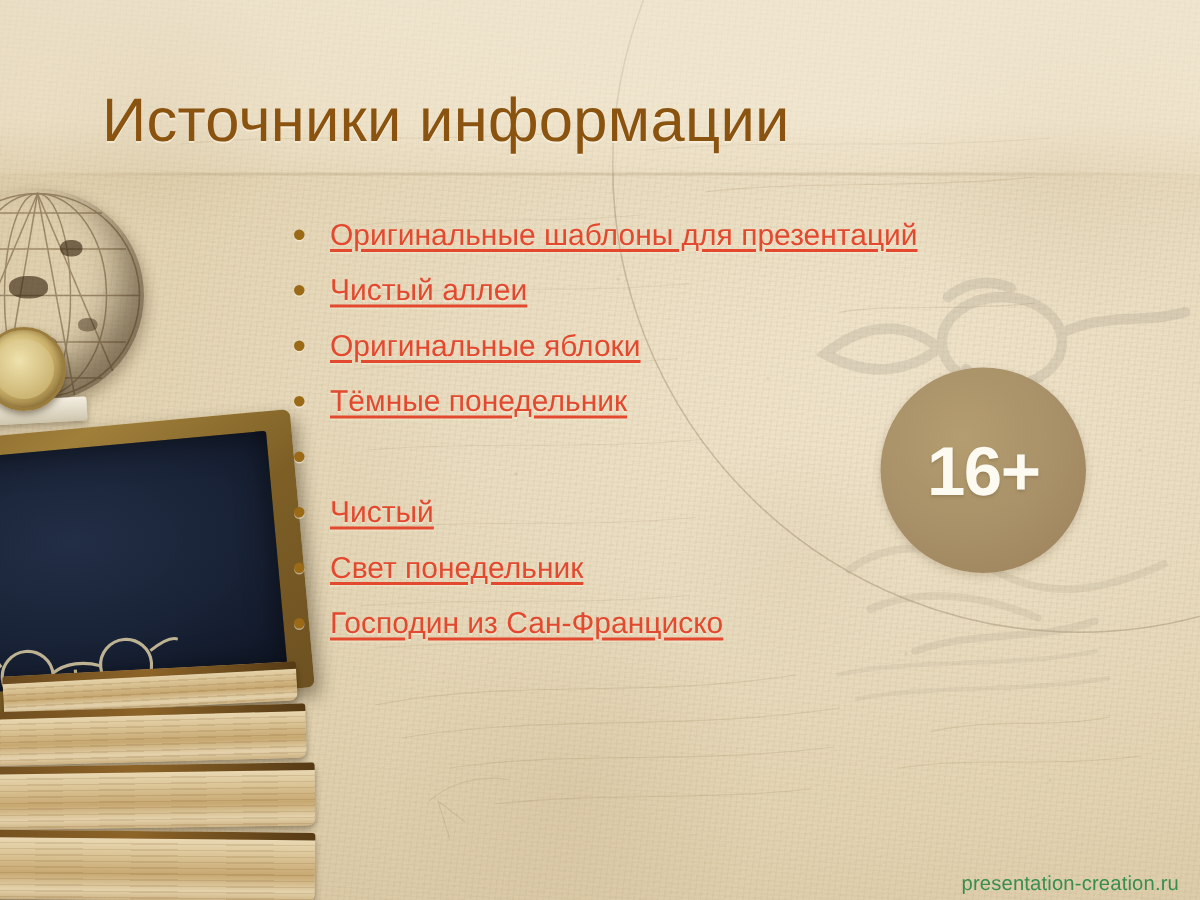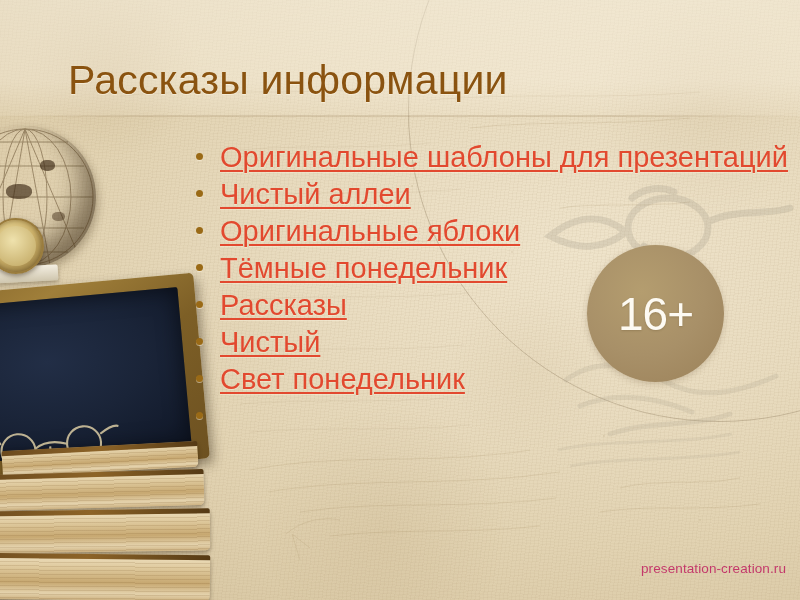--- a/index.html
+++ b/index.html
@@ -220,21 +220,21 @@
   .bullet-dot {
     width: 7px; height: 7px;
     border-radius: 50%;
     background: #9a6a16;
     margin-right: 17px;
     flex: 0 0 auto;
     box-shadow: 0 1px 0 rgba(255,248,230,.5);
   }
   .bullet-link {
     color: #e2492f;
-    font-size: 29px;
+    font-size: 20px;
     line-height: 26px;
     text-decoration: underline;
     text-decoration-thickness: 1.5px;
     text-underline-offset: 3px;
     text-decoration-color: #e2492f;
     white-space: nowrap;
     cursor: pointer;
     text-shadow: 0 1px 0 rgba(255,248,230,.35);
   }
 
@@ -249,33 +249,33 @@
     background: radial-gradient(circle at 40% 34%, #b49d6f 0%, #a89068 52%, #9b8159 100%);
     display: flex;
     align-items: center;
     justify-content: center;
     box-shadow: 0 2px 6px rgba(90,70,40,.22);
   }
   .badge-text {
     color: #fdfaf2;
     font-size: 46px;
     line-height: 46px;
-    font-weight: 400;
+    font-weight: 700;
     letter-spacing: -1px;
     text-shadow: 0 1px 2px rgba(90,70,40,.25);
   }
 
   
   .watermark {
     position: absolute;
     right: 14px;
-    bottom: 24px;
+    bottom: 4px;
     font-size: 13.5px;
     letter-spacing: .1px;
-    color: #be185d;
+    color: #15803d;
     opacity: .82;
   }
 </style>
 </head>
 <body>
 
 <div id="slide">
 
   <div class="bg-base"></div>
   <div class="bg-fiber"></div>
@@ -334,21 +334,21 @@
     </g>
     <g stroke="#9c9480" stroke-width="3" fill="none" opacity="0.32">
       <path d="M18 300 C70 288, 130 296, 192 284"></path>
       <path d="M30 316 C84 306, 140 312, 200 302"></path>
     </g>
   </svg>
 
   <div class="title-band"></div>
   <div class="title-band-edge"></div>
 
-  <h1 class="slide-title">Рассказы информации</h1>
+  <h1 class="slide-title">Источники информации</h1>
 
   <div class="photo">
 
     <div class="globe">
       <svg class="globe-lines" viewBox="0 0 142 142">
         <g stroke="#4a3315" stroke-width="1" fill="none" opacity=".8">
           <ellipse cx="71" cy="71" rx="68" ry="68"></ellipse>
           <ellipse cx="71" cy="71" rx="22" ry="68"></ellipse>
           <ellipse cx="71" cy="71" rx="46" ry="68"></ellipse>
           <path d="M3 71 H139"></path>
@@ -431,30 +431,30 @@
       <li class="bullet-row">
         <span class="bullet-dot"></span>
         <span class="bullet-link">Оригинальные яблоки</span>
       </li>
       <li class="bullet-row">
         <span class="bullet-dot"></span>
         <span class="bullet-link">Тёмные понедельник</span>
       </li>
       <li class="bullet-row">
         <span class="bullet-dot"></span>
-        <span class="bullet-link">Рассказы</span>
       </li>
       <li class="bullet-row">
         <span class="bullet-dot"></span>
         <span class="bullet-link">Чистый</span>
       </li>
       <li class="bullet-row">
         <span class="bullet-dot"></span>
         <span class="bullet-link">Свет понедельник</span>
       </li>
       <li class="bullet-row">
         <span class="bullet-dot"></span>
+        <span class="bullet-link">Господин из Сан-Франциско</span>
       </li>
     </ul>
 
   <div class="watermark">presentation-creation.ru</div>
 
 </div>
 
 </body></html>

